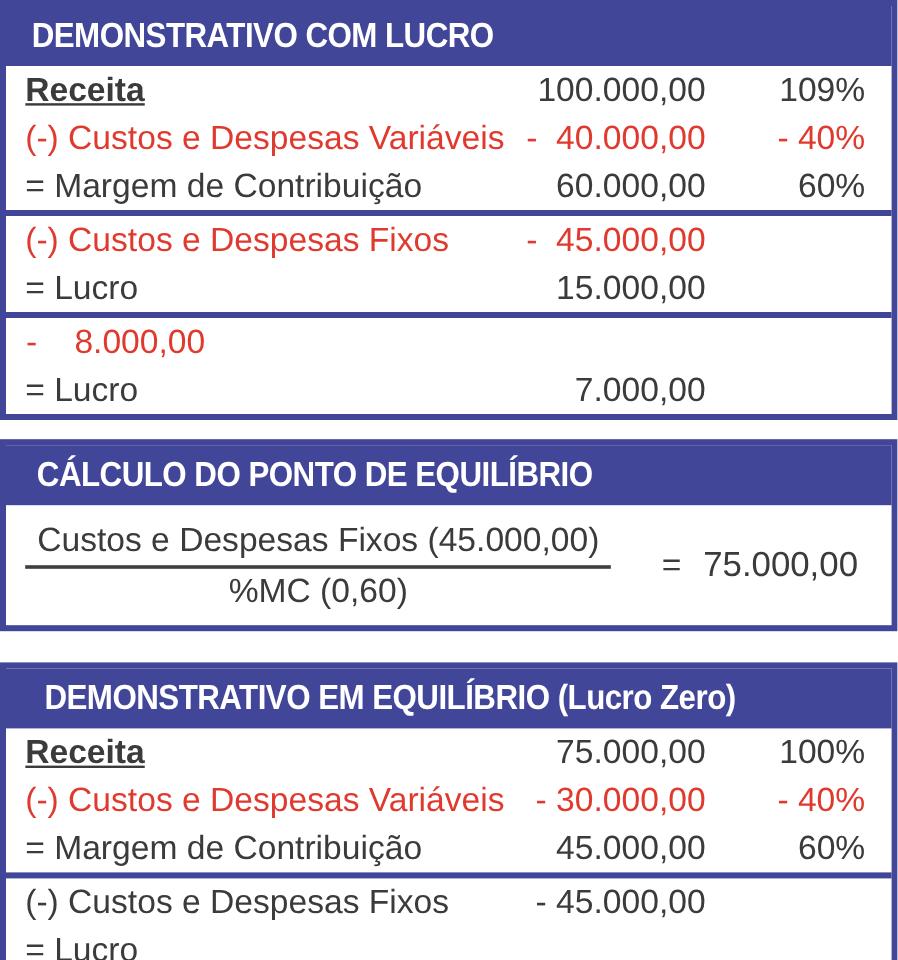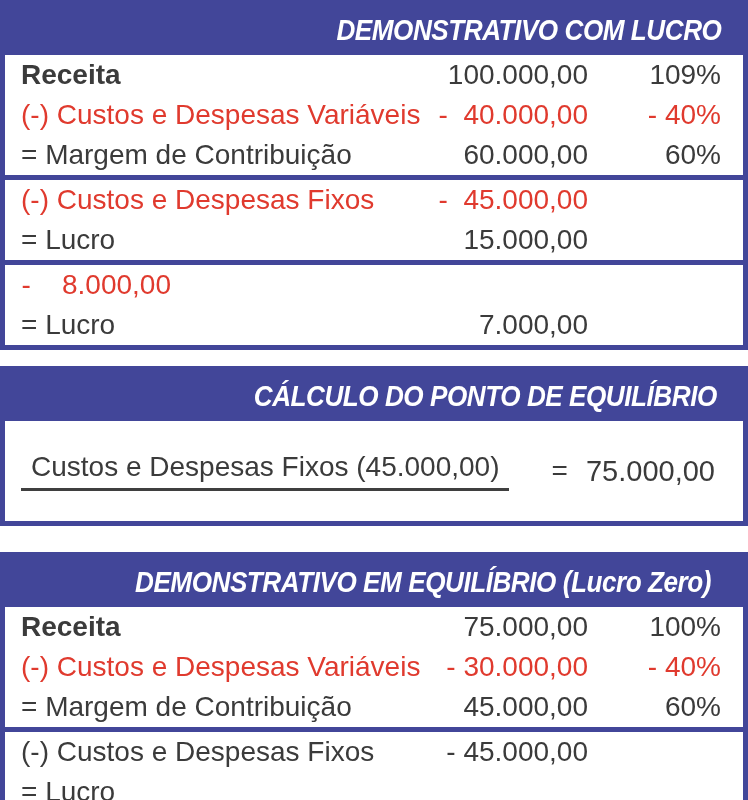--- a/index.html
+++ b/index.html
@@ -19,44 +19,43 @@
   .panel{
     width:748px;
     border:5px solid var(--blue);
     background:#fff;
   }
   .panel.mt16{margin-top:16px;}
   .panel.mt17{margin-top:26px;}
   .panel-header{
     background:var(--blue);
     height:50px;
-    display:flex;align-items:center;justify-content:flex-end;
+    display:flex;align-items:center;justify-content:flex-start;
     overflow:hidden;
-    font-style:italic;
   }
   .panel-title{
     color:var(--white);
     font-weight:700;
     font-size:29px;
     letter-spacing:-0.5px;
     transform:scaleX(0.9);
     white-space:nowrap;
   }
   .block + .block{border-top:5px solid var(--blue);}
   .row{
     height:40px;
     display:flex;align-items:center;
     padding:0 22px 0 16px;
     font-size:28px;
     color:var(--dark);
     white-space:nowrap;
   }
   .row.red{color:var(--red);}
   .cell.label{flex:1;overflow:hidden;}
-  .row.bold .label{font-weight:700;}
+  .row.bold .label{font-weight:700;text-decoration:underline;}
   .cell.value{width:150px;text-align:right;}
   .cell.value.center{text-align:center;}
   .cell.pct{width:133px;text-align:right;}
   
   .formula{
     height:100px;
     display:flex;align-items:center;
     padding:0 28px 0 16px;
     color:var(--dark);
   }
@@ -122,20 +121,21 @@
   </section>
 
   <section class="panel mt16">
     <header class="panel-header">
       <span class="panel-title">CÁLCULO DO PONTO DE EQUILÍBRIO</span>
     </header>
     <div class="formula">
       <div class="fraction">
         <div class="numerator">Custos e Despesas Fixos (45.000,00)</div>
         <div class="frac-line"></div>
+        <div class="denominator">%MC (0,60)</div>
       </div>
       <div class="equals">=</div>
       <div class="result">75.000,00</div>
     </div>
   </section>
 
   <section class="panel mt17">
     <header class="panel-header">
       <span class="panel-title">DEMONSTRATIVO EM EQUILÍBRIO (Lucro Zero)</span>
     </header>

